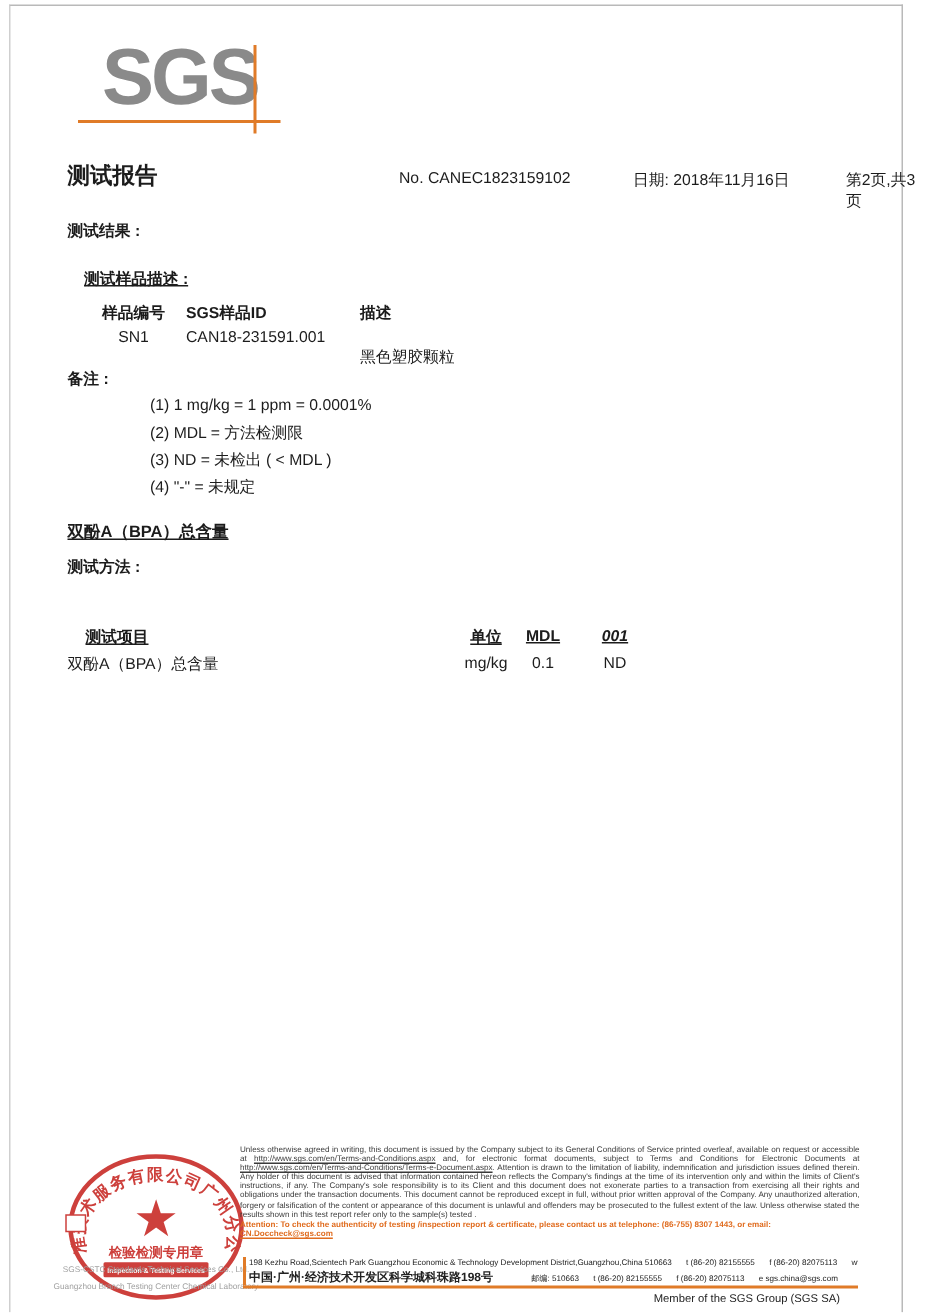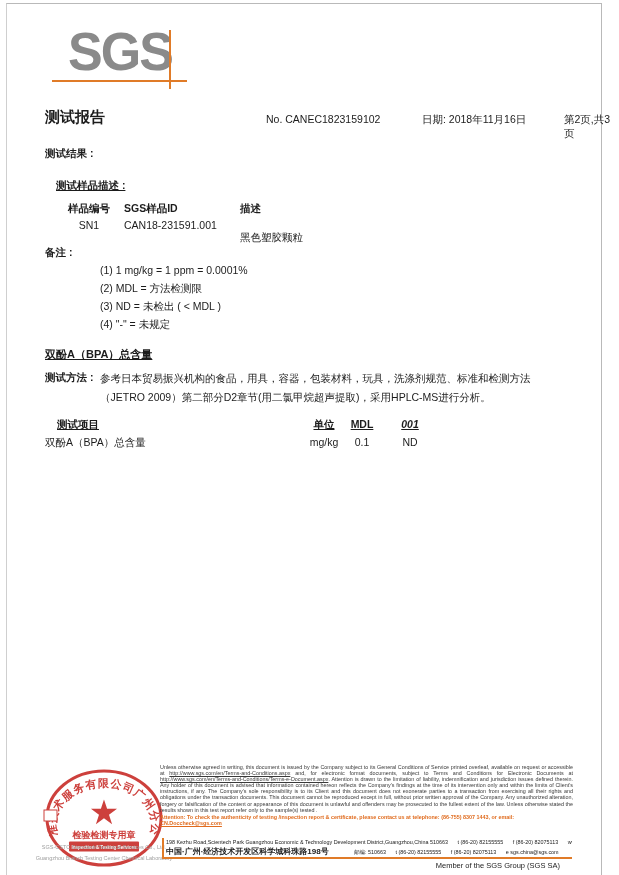--- a/index.html
+++ b/index.html
@@ -91,21 +91,20 @@
   <div class="abs body-text st-c3" style="top:219px;margin-top:12px;">黑色塑胶颗粒</div>
 
   <div class="abs label" style="left:45px; top:246px;">备注 :</div>
   <div class="abs body-text" style="left:100px; top:264px;">(1) 1 mg/kg = 1 ppm = 0.0001%</div>
   <div class="abs body-text" style="left:100px; top:282px;">(2) MDL = 方法检测限</div>
   <div class="abs body-text" style="left:100px; top:300px;">(3) ND = 未检出 ( &lt; MDL )</div>
   <div class="abs body-text" style="left:100px; top:318px;">(4) "-" = 未规定</div>
 
   <div class="abs label u-line" style="left:45px; top:347px; font-size:11px;">双酚A（BPA）总含量</div>
   <div class="abs label" style="left:45px; top:371px;">测试方法 :</div>
-  <div class="method-text">参考日本贸易振兴机构的食品，用具，容器，包装材料，玩具，洗涤剂规范、标准和检测方法（JETRO 2009）第二部分D2章节(用二氯甲烷超声提取)，采用HPLC-MS进行分析。</div>
 
   <div class="abs label u-line" style="left:57px; top:418px;">测试项目</div>
   <div class="abs label u-line rt-unit" style="top:418px;">单位</div>
   <div class="abs label u-line rt-mdl" style="top:418px;">MDL</div>
   <div class="abs label u-line rt-s" style="top:418px; font-style:italic;">001</div>
   <div class="abs body-text" style="left:45px; top:436px;">双酚A（BPA）总含量</div>
   <div class="abs body-text rt-unit" style="top:436px;">mg/kg</div>
   <div class="abs body-text rt-mdl" style="top:436px;">0.1</div>
   <div class="abs body-text rt-s" style="top:436px;">ND</div>
 

